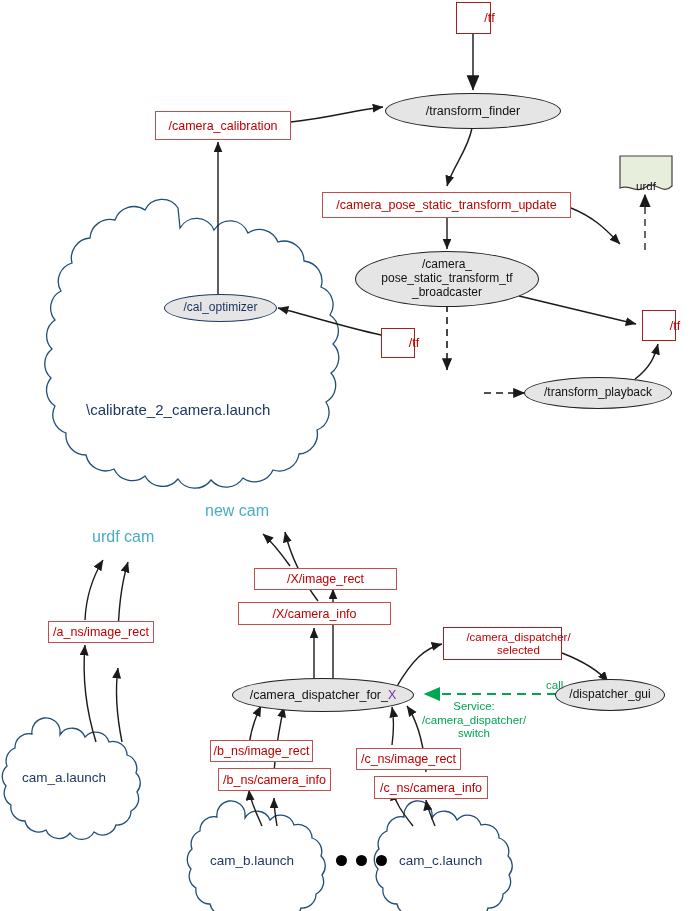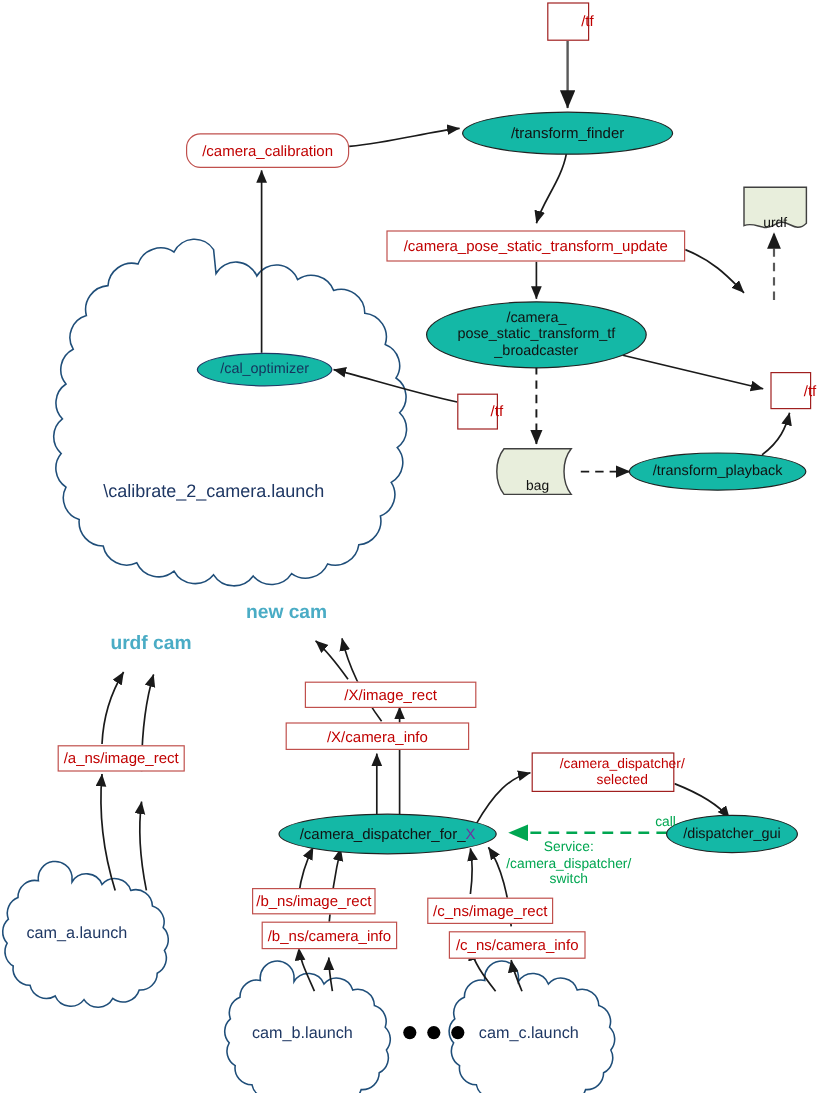--- a/index.html
+++ b/index.html
@@ -38,21 +38,21 @@
     white-space: pre;
     z-index: 5;
   }
   .topic-box.dark { border-color: #a02020; padding-left: 32px; }
   
   .node-ellipse {
     position: absolute;
     box-sizing: border-box;
     border: 1.3px solid #222222;
     border-radius: 50%;
-    background: #14b8a6;
+    background: #e5e5e5;
     color: #111111;
     font-size: 12.5px;
     line-height: 1.15;
     text-align: center;
     display: flex;
     align-items: center;
     justify-content: center;
     white-space: pre;
     z-index: 5;
   }
@@ -63,21 +63,21 @@
     white-space: pre;
     z-index: 6;
   }
   .cloud-title {
     color: #1f3864;
     font-size: 15px;
   }
   .cam-tag {
     color: #4aacc5;
     font-size: 16px;
-    font-weight: bold;
+    font-weight: normal;
   }
   .cloud-name {
     color: #1f3864;
     font-size: 13.5px;
   }
   .svc-label {
     color: #00a651;
     font-size: 11.5px;
     text-align: center;
     line-height: 1.18;
@@ -268,21 +268,21 @@
     <path d="M 426 772 C 424 748 418 722 407 706" stroke="#1a1a1a" stroke-width="1.4" fill="none" marker-end="url(#arrow)"></path>
 
     <path d="M 396 688 C 412 660 425 648 442 644" stroke="#1a1a1a" stroke-width="1.4" fill="none" marker-end="url(#arrow)"></path>
     <path d="M 562 653 C 585 662 600 672 608 682" stroke="#1a1a1a" stroke-width="1.4" fill="none" marker-end="url(#arrow)"></path>
 
     <path d="M 556 694 L 424 694" stroke="#00a651" stroke-width="2.2" fill="none" stroke-dasharray="9 6" marker-end="url(#arrowg)"></path>
   </svg>
 
   <div class="topic-box dark" style="left:456px; top:2px; width:35px; height:32px;">/tf</div>
 
-  <div class="topic-box" style="left:155px; top:111px; width:136px; height:29px;border-radius:12px;">/camera_calibration</div>
+  <div class="topic-box" style="left:155px; top:111px; width:136px; height:29px;">/camera_calibration</div>
 
   <div class="topic-box" style="left:322px; top:192px; width:249px; height:26px;">/camera_pose_static_transform_update</div>
 
   <div class="topic-box dark" style="left:381px; top:328px; width:30px; height:30px;">/tf</div>
 
   <div class="topic-box dark" style="left:642px; top:310px; width:33px; height:31px;">/tf</div>
 
   <div class="topic-box" style="left:238px; top:602px; width:153px; height:23px;">/X/camera_info</div>
 
   <div class="topic-box" style="left:254px; top:568px; width:143px; height:22px;">/X/image_rect</div>
@@ -318,26 +318,20 @@
 
   <div class="node-ellipse" style="left:555px; top:679px; width:110px; height:32px; font-size:12px;">/dispatcher_gui</div>
 
   <div class="shape-wrap" style="left:618px; top:154px; width:56px; height:40px;">
     <svg width="56" height="40" viewBox="0 0 56 40">
       <path d="M 2 2 L 54 2 L 54 32 C 44 42 38 26 28 33 C 18 40 12 30 2 34 Z" fill="#e8eedc" stroke="#404040" stroke-width="1.2"></path>
     </svg>
     <span class="cap" style="padding-bottom:7px;">urdf</span>
   </div>
 
-  <div class="shape-wrap" style="left:412px; top:372px; width:72px; height:42px;">
-    <svg width="72" height="42" viewBox="0 0 72 42">
-      <path d="M 8 2 L 64 2 C 56 12 56 30 64 40 L 8 40 C 0 30 0 12 8 2 Z" fill="#e8eedc" stroke="#404040" stroke-width="1.2"></path>
-    </svg>
-    <span class="cap">bag</span>
-  </div>
 
   <div class="free-label cloud-title" style="left:86px; top:401px;">\calibrate_2_camera.launch</div>
 
   <div class="free-label cam-tag" style="left:92px; top:528px;">urdf cam</div>
 
   <div class="free-label cam-tag" style="left:205px; top:502px;">new cam</div>
 
   <div class="free-label cloud-name" style="left:22px; top:770px;">cam_a.launch</div>
 
   <div class="free-label cloud-name" style="left:210px; top:853px;">cam_b.launch</div>

